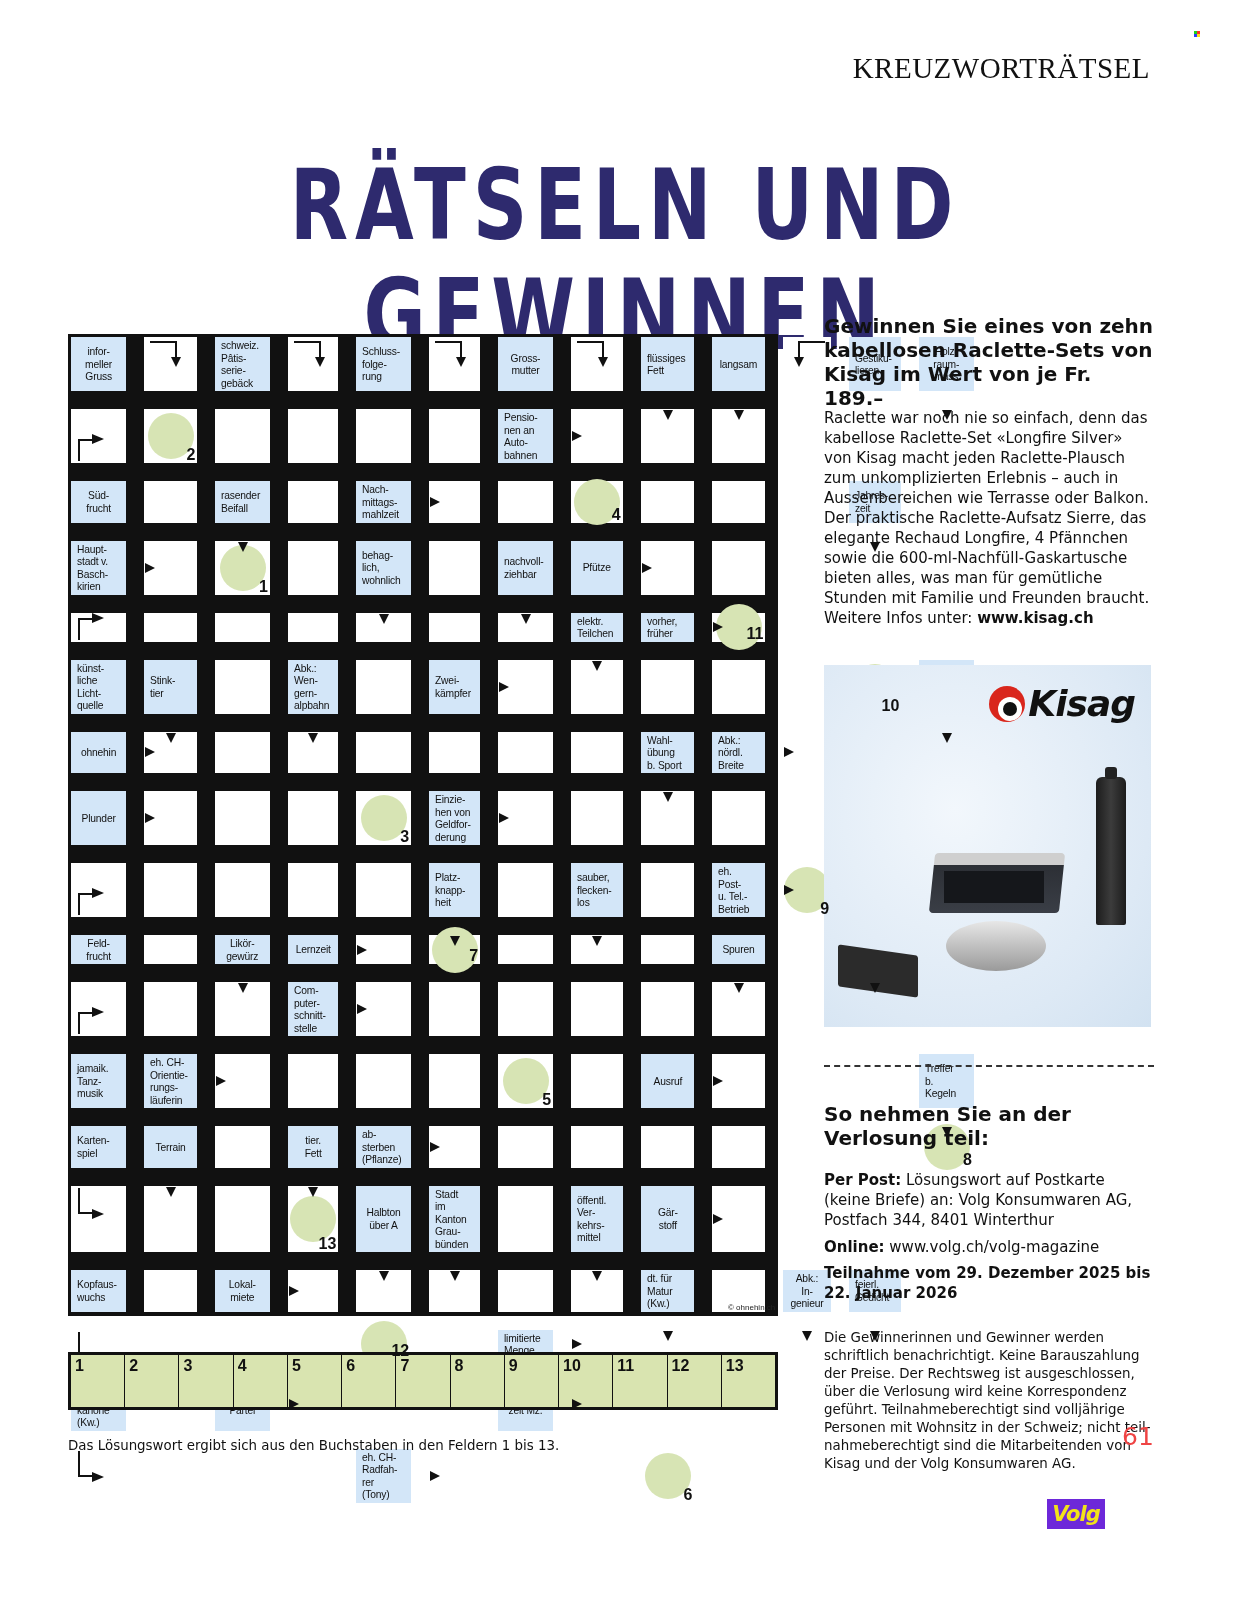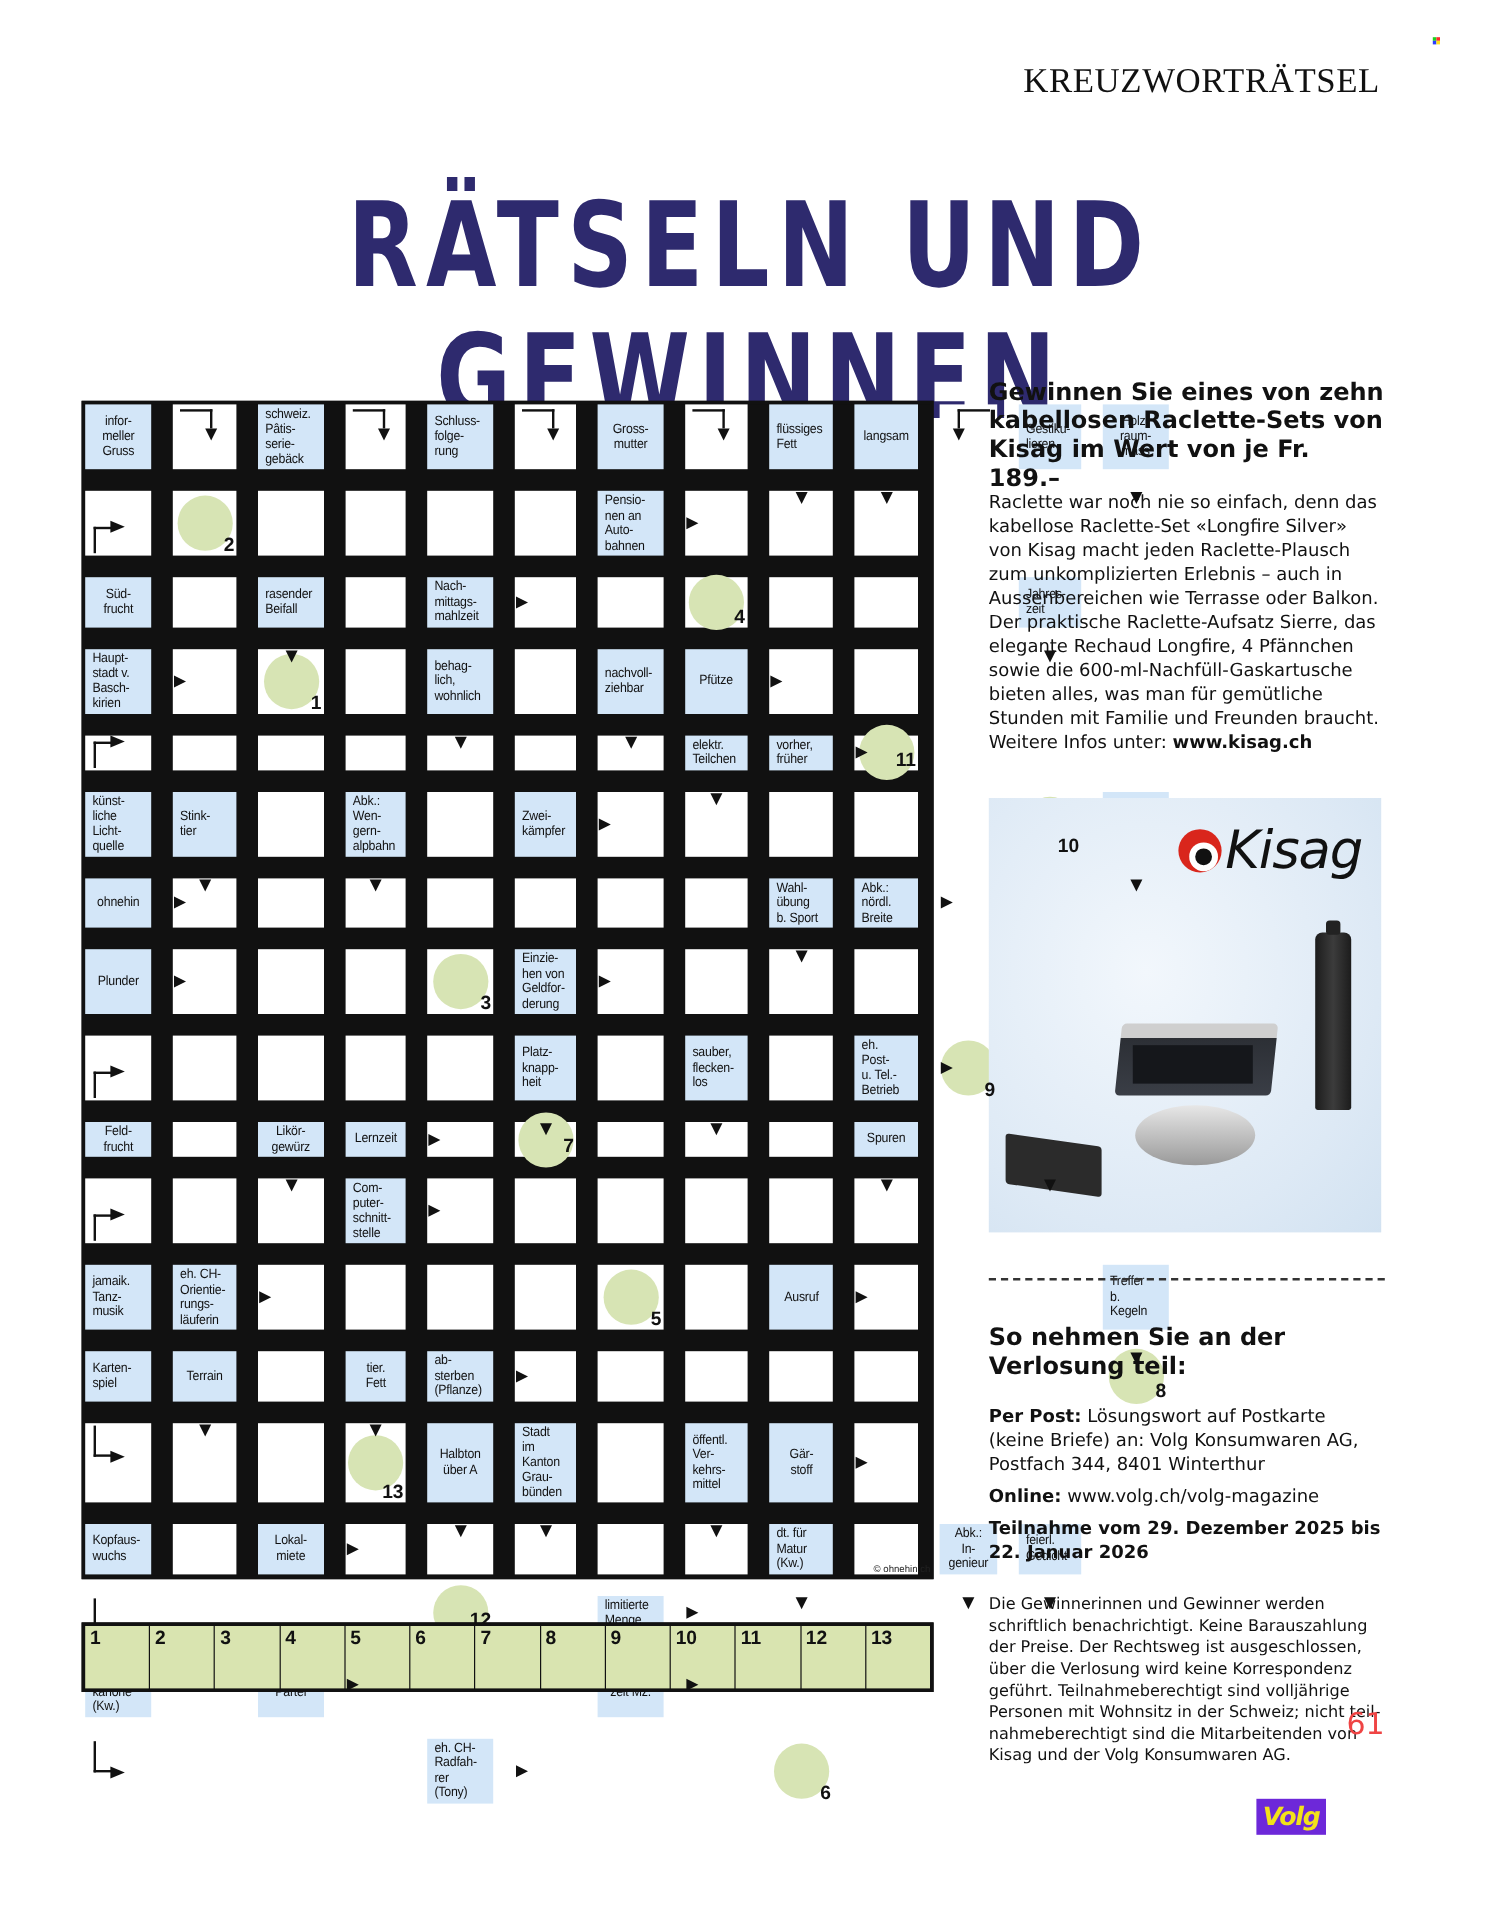--- a/index.html
+++ b/index.html
@@ -37,21 +37,21 @@
 
   .right { position:absolute; left:824px; width:330px; }
   .prize-title { top:314px; font-weight:bold; font-size:20px; line-height:24px; }
   .prize-body { top:408px; font-size:15px; line-height:20px; }
   .prize-body b { font-weight:bold; }
   .ad { position:absolute; left:824px; top:665px; width:327px; height:362px; background:radial-gradient(ellipse at 40% 40%, #f2f7fc 0%, #dde9f5 70%, #d2e2f1 100%); overflow:hidden; }
   .kisag-logo { position:absolute; right:16px; top:18px; display:flex; align-items:center; }
   .kisag-mark { width:36px; height:36px; border-radius:50%; background:#d9261c; position:relative; margin-right:3px; }
   .kisag-mark::before { content:""; position:absolute; left:9px; top:11px; width:24px; height:24px; border-radius:50%; background:#fff; }
   .kisag-mark::after { content:""; position:absolute; left:14px; top:16px; width:14px; height:14px; border-radius:50%; background:#111; }
-  .kisag-word { font-family:"DejaVu Sans", sans-serif; font-weight:normal; font-style:italic; font-size:44px; color:#111; letter-spacing:-1px; }
+  .kisag-word { font-family:"DejaVu Sans", sans-serif; font-weight:bold; font-style:italic; font-size:36px; color:#111; letter-spacing:-1px; }
   .raclette-base { position:absolute; left:122px; top:256px; width:100px; height:50px; border-radius:50%; background:linear-gradient(#e7e7e7,#9a9a9a); }
   .raclette-top { position:absolute; left:108px; top:188px; width:130px; height:60px; background:linear-gradient(#cfcfcf 0,#cfcfcf 20%, #2c2f35 20%, #3a3e46 100%); border-radius:4px; transform:skewX(-6deg); }
   .raclette-window { position:absolute; left:120px; top:206px; width:100px; height:32px; background:#15171b; }
   .pans { position:absolute; left:14px; top:285px; width:80px; height:42px; background:#2b2b2b; border-radius:3px; transform:skewY(8deg); }
   .can { position:absolute; left:272px; top:112px; width:30px; height:148px; background:linear-gradient(90deg,#1c1c1c,#3c3c3c,#1c1c1c); border-radius:6px 6px 2px 2px; }
   .can::before { content:""; position:absolute; left:9px; top:-10px; width:12px; height:12px; background:#222; border-radius:3px; }
   .divider { position:absolute; left:824px; top:1065px; width:330px; border-top:2px dashed #333; }
   .enter-title { top:1102px; font-weight:bold; font-size:20px; line-height:24px; }
   .enter-post { top:1170px; font-size:15px; line-height:20px; }
   .enter-online { top:1237px; font-size:15px; line-height:20px; }
@@ -708,20 +708,21 @@
     </div>
     <div class="sc">
       <span>12</span>
     </div>
     <div class="sc">
       <span>13</span>
     </div>
   </div>
 
 <div class="note">
+  <div>Das Lösungswort ergibt sich aus den Buchstaben in den Feldern 1 bis 13.</div>
 </div>
 
 <div class="right prize-title">Gewinnen Sie eines von zehn kabellosen Raclette-Sets von Kisag im Wert von je Fr. 189.–</div>
 <div class="right prize-body">
   <span>Raclette war noch nie so einfach, denn das kabellose Raclette-Set «Longfire Silver» von Kisag macht jeden Raclette-Plausch zum unkomplizierten Erlebnis – auch in Aussen­bereichen wie Terrasse oder Balkon. Der praktische Raclette-Aufsatz Sierre, das ele­gante Rechaud Longfire, 4 Pfännchen sowie die 600-ml-Nachfüll-Gaskartusche bieten alles, was man für gemütliche Stunden mit Familie und Freunden braucht.</span><br>
   <span>Weitere Infos unter: </span><b>www.kisag.ch</b>
 </div>
 
 <div class="ad">
   <div class="kisag-logo">

